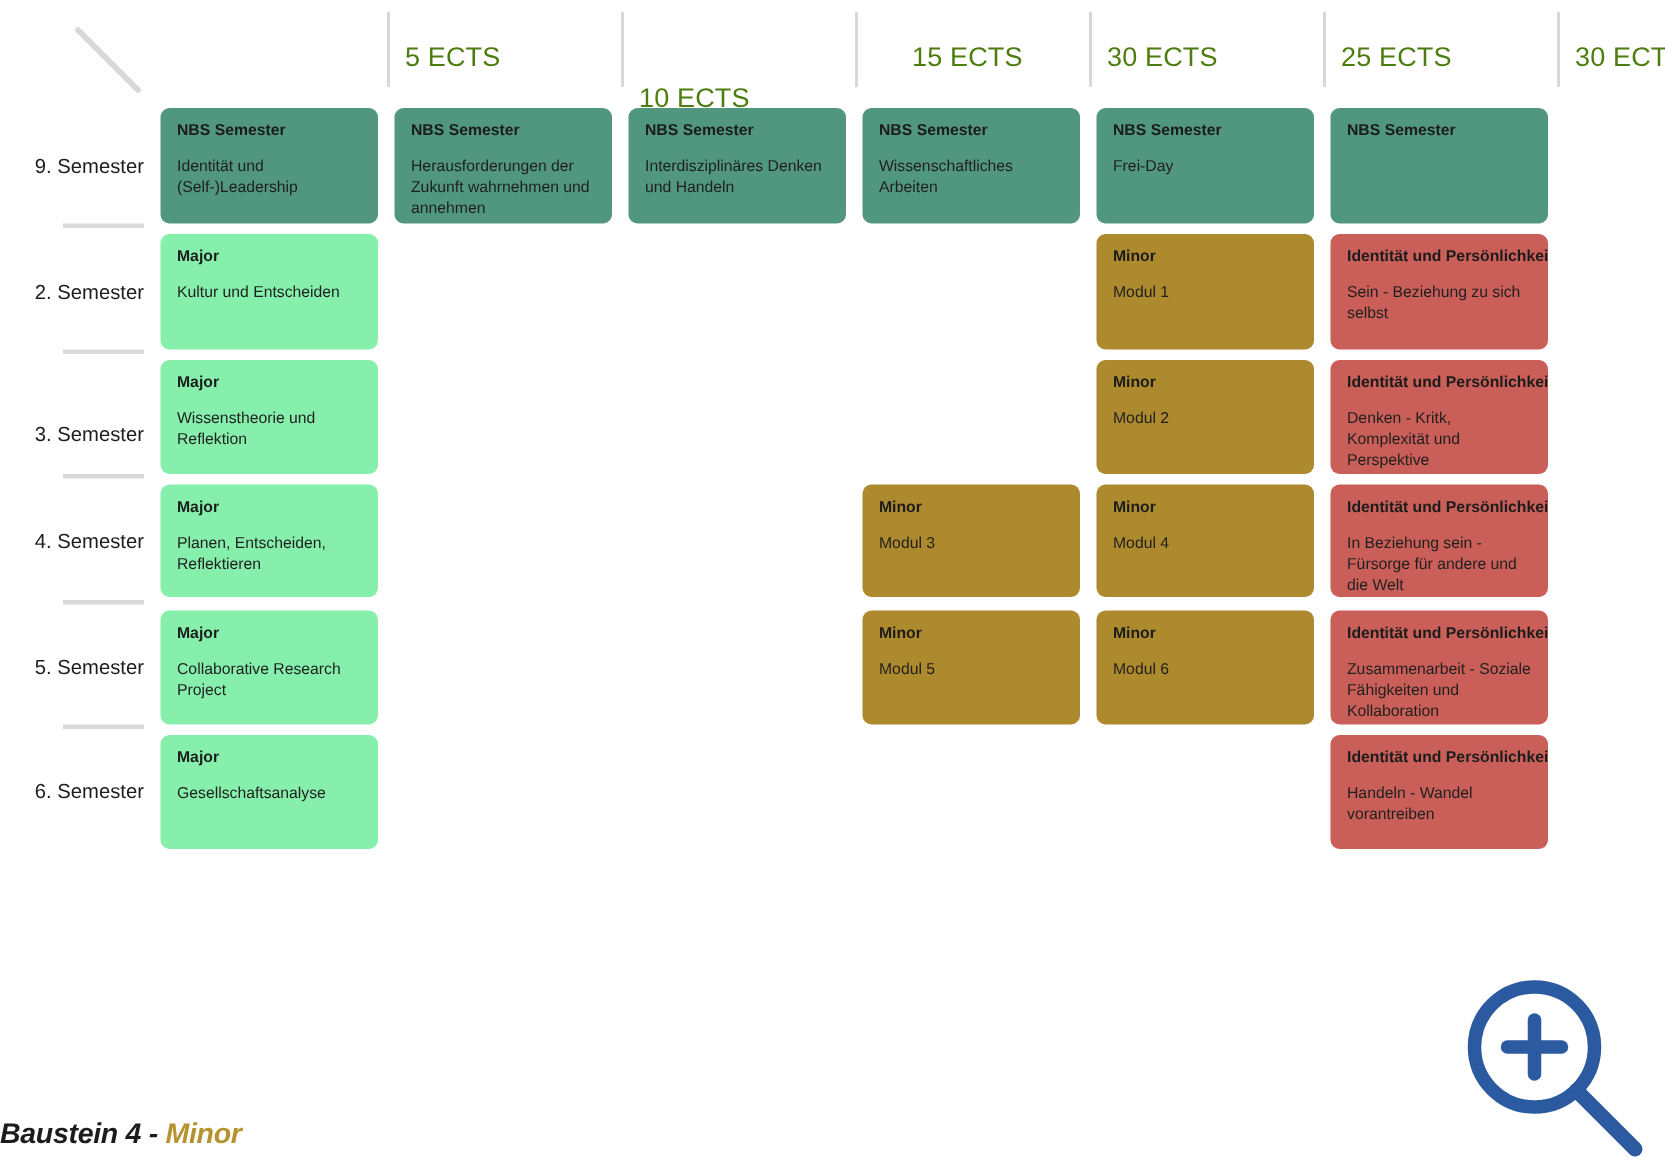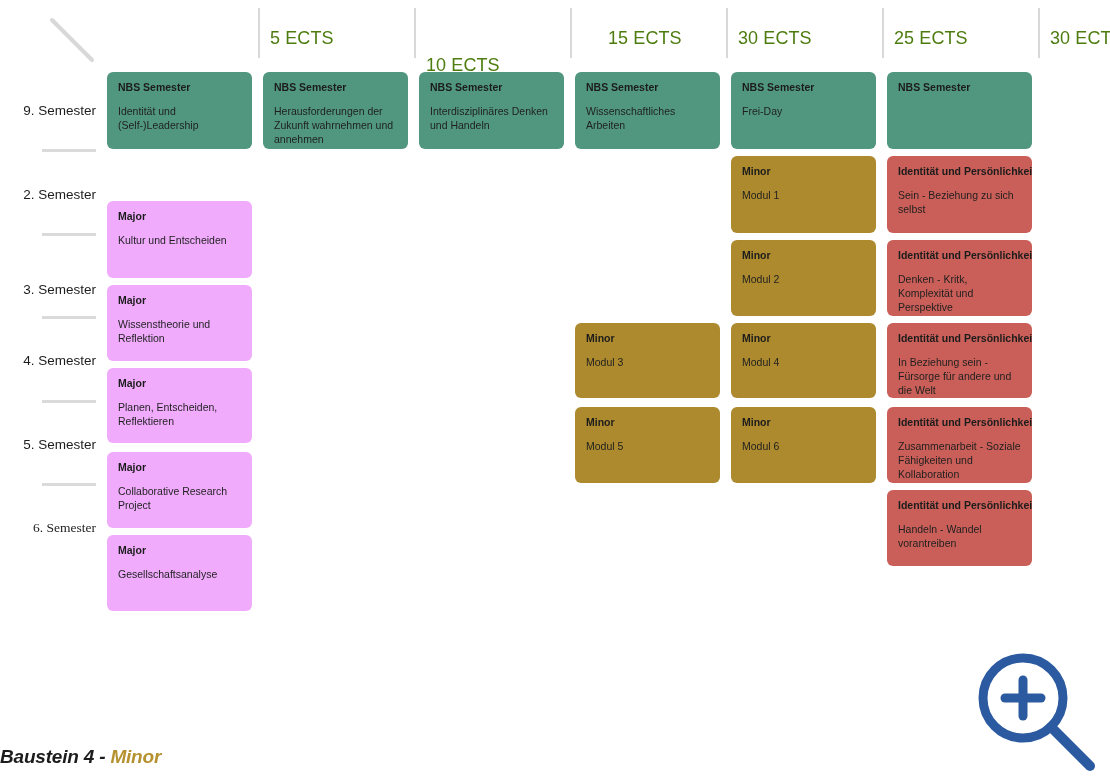--- a/index.html
+++ b/index.html
@@ -84,21 +84,21 @@
     white-space: nowrap;
   }
   .card .title {
     font-size: 10.5px;
     font-weight: 400;
     line-height: 1.35;
     color: #1f1f1f;
     margin: 0;
   }
   .card.green  { background: #51977f; }
-  .card.yellow { background: #f0abfc; margin-top: 45px; }
+  .card.yellow { background: #86efac; }
   .card.brown  { background: #ad8a2e; }
   .card.red    { background: #c95f58; }
 
   
   .footer-title {
     position: absolute;
     left: 0;
     right: 0;
     top: 746px;
     text-align: left;
@@ -146,21 +146,21 @@
   <div id="sem-col">
       <div class="sem-label" style="top: 102.5px;">9. Semester</div>
       <div class="sem-label" style="top: 186.5px;">2. Semester</div>
       <div class="row-rule" style="top: 149px;"></div>
       <div class="sem-label" style="top: 282px;">3. Semester</div>
       <div class="row-rule" style="top: 233px;"></div>
       <div class="sem-label" style="top: 352.5px;">4. Semester</div>
       <div class="row-rule" style="top: 316px;"></div>
       <div class="sem-label" style="top: 437px;">5. Semester</div>
       <div class="row-rule" style="top: 400px;"></div>
-      <div class="sem-label" style="top: 520px; font-family: Liberation Serif, serif;">6. Semester</div>
+      <div class="sem-label" style="top: 520px;">6. Semester</div>
       <div class="row-rule" style="top: 483px;"></div>
     </div>
 
   <div id="cards-layer">
       <div class="card green" style="left: 107px; top: 72px; width: 145px; height: 77px;">
         <p class="cat">NBS Semester</p>
         <p class="title">Identität und (Self-)Leadership</p>
       </div>
       <div class="card green" style="left: 263px; top: 72px; width: 145px; height: 77px;">
         <p class="cat">NBS Semester</p>

